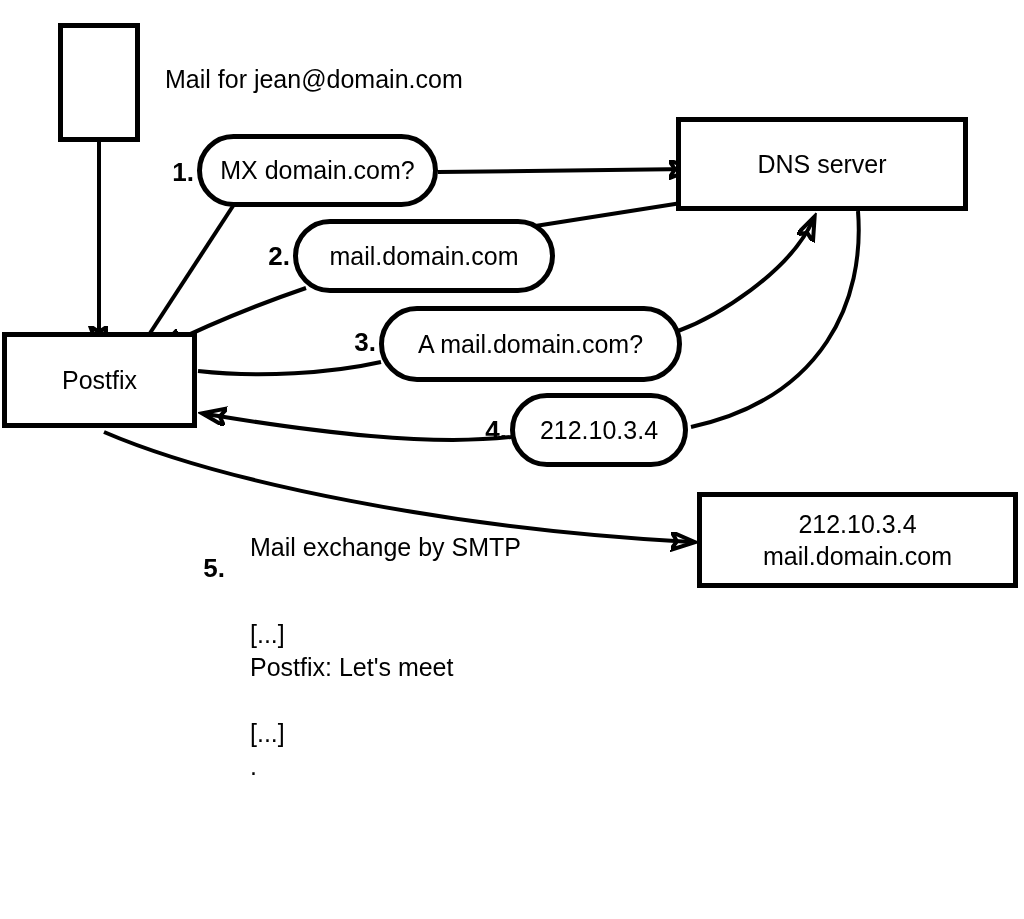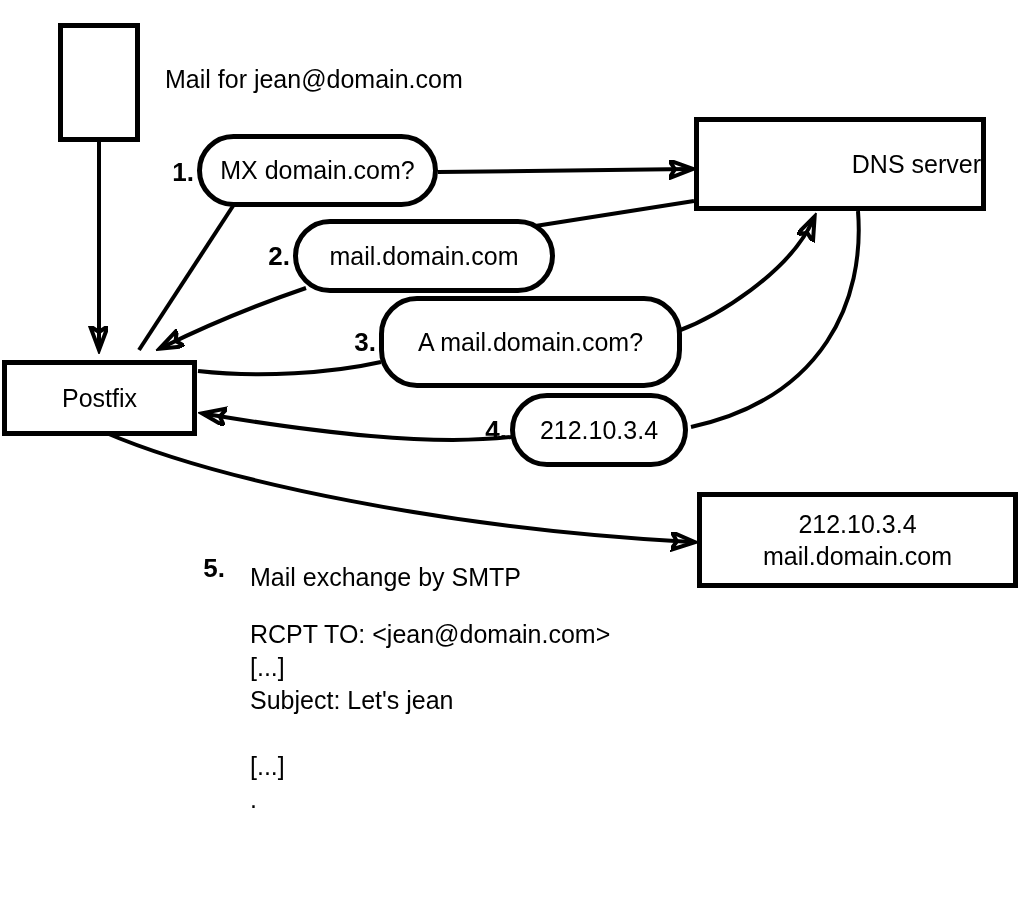--- a/index.html
+++ b/index.html
@@ -44,25 +44,25 @@
     <path d="M678,311 C716,297 789,253 813,200" marker-end="url(#ah)"></path>
     <path d="M858,191 C865,280 824,378 691,407"></path>
     <path d="M511,417 C430,426 320,413 206,394" marker-end="url(#ah)"></path>
     <path d="M104,412 C220,462 450,509 691,522" marker-end="url(#ah)"></path>
   </svg>
 
   <div class="node" style="left:58px;top:3px;width:82px;height:119px;"></div>
 
   <div class="freelabel" style="left:165px;top:44px;">Mail for jean@domain.com</div>
 
-  <div class="node" style="left:2px;top:340px;width:195px;height:76px;">
+  <div class="node" style="left:2px;top:312px;width:195px;height:96px;">
     <span>Postfix</span>
   </div>
 
-  <div class="node" style="left:694px;top:97px;width:292px;height:94px;justify-content:flex-end;">
+  <div class="node" style="left:676px;top:97px;width:292px;height:94px;">
     <span>DNS server</span>
   </div>
 
   <div class="node" style="left:697px;top:472px;width:321px;height:96px;">
     <div class="target-lines">
       <span>212.10.3.4</span>
       <span>mail.domain.com</span>
     </div>
   </div>
 
@@ -70,34 +70,33 @@
   <div class="node pill" style="left:197px;top:114px;width:241px;height:73px;">
     <span>MX domain.com?</span>
   </div>
 
   <div class="num" style="left:233px;top:222px;">2.</div>
   <div class="node pill" style="left:293px;top:199px;width:262px;height:74px;">
     <span>mail.domain.com</span>
   </div>
 
   <div class="num" style="left:319px;top:308px;">3.</div>
-  <div class="node pill" style="left:379px;top:276px;width:303px;height:92px;">
+  <div class="node pill" style="left:379px;top:286px;width:303px;height:76px;">
     <span>A mail.domain.com?</span>
   </div>
 
   <div class="num" style="left:450px;top:396px;">4.</div>
   <div class="node pill" style="left:510px;top:373px;width:178px;height:74px;">
     <span>212.10.3.4</span>
   </div>
 
   <div class="num" style="left:168px;top:534px;">5.</div>
-  <div class="freelabel" style="left:250px;top:542px;">Mail exchange by SMTP</div>
+  <div class="freelabel" style="left:250px;top:512px;">Mail exchange by SMTP</div>
 
   <div class="smtp">
-    <div class="smtp-line">RCPT TO: &lt;jean@domain.com&gt;</div>
     <div class="smtp-line">[...]</div>
-    <div class="smtp-line">Subject: Let's jean</div>
+    <div class="smtp-line">Postfix: Let's meet</div>
     <div class="smtp-line"></div>
     <div class="smtp-line">[...]</div>
     <div class="smtp-line">.</div>
   </div>
 
 </div>
 
 </body></html>

